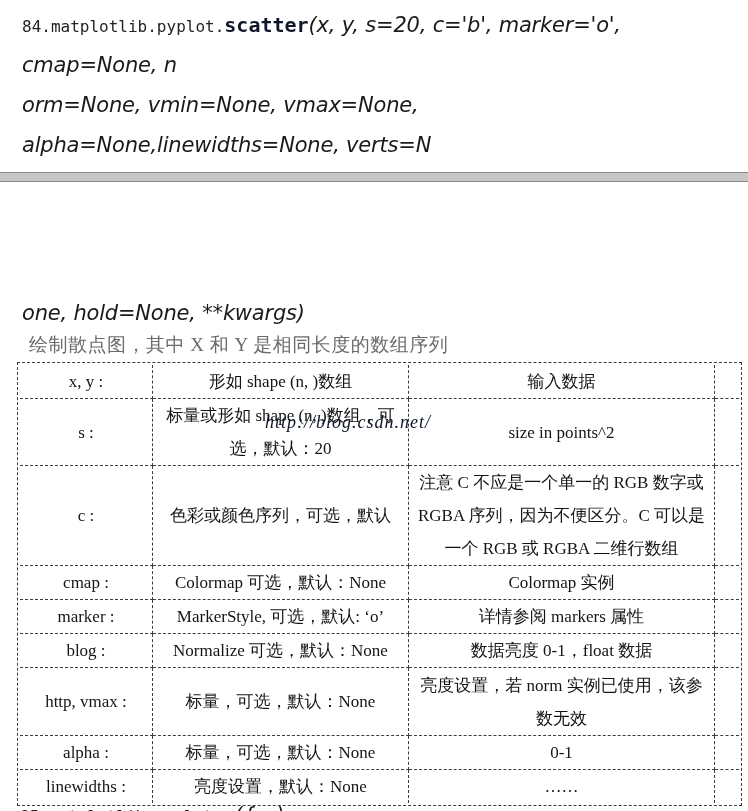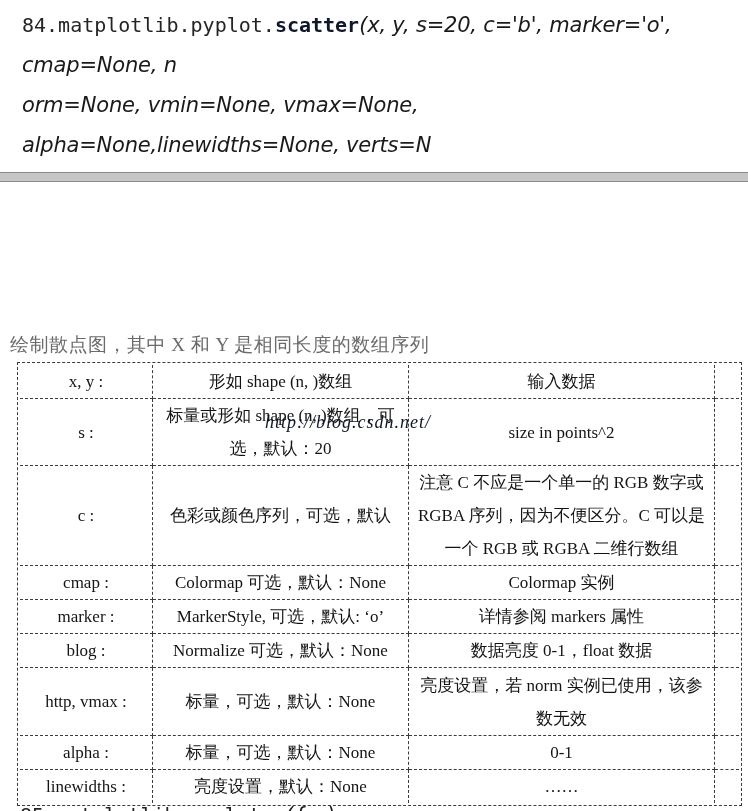--- a/index.html
+++ b/index.html
@@ -6,33 +6,33 @@
   .page{
     position:relative;
     width:748px;height:811px;
     background:#ffffff;
     overflow:hidden;
     font-family:"Liberation Serif", serif;
     color:#1f1f1f;
   }
   
   .code-block{position:absolute;left:22px;top:6px;width:712px;line-height:38px;}
-  .mono{font-family:"DejaVu Sans Mono", monospace;font-size:20px;color:#242424;}
+  .mono{font-family:"DejaVu Sans Mono", monospace;font-size:16px;color:#242424;}
   .mono-bold{font-family:"DejaVu Sans Mono", monospace;font-weight:bold;font-size:20px;color:#0f172a;}
   .args{font-family:"DejaVu Sans", sans-serif;font-style:italic;font-size:21px;color:#1a1a1a;letter-spacing:-0.2px;}
   
   .page-separator{
     position:absolute;left:0;top:172px;width:748px;height:8px;
     background:#c6c6c6;border-top:1px solid #8a8a8a;border-bottom:1px solid #8a8a8a;
   }
   
   .code-cont{position:absolute;left:22px;top:301px;width:700px;}
   
   .intro{
-    position:absolute;left:10px;top:332px;width:700px;
+    position:absolute;left:29px;top:332px;width:700px;
     font-size:19px;color:#6b6b6b;letter-spacing:0.5px;
   }
   
   .table-wrap{
     position:absolute;left:17px;top:362px;width:725px;
     border:1px dashed #3c3c3c;padding:2px;box-sizing:border-box;
   }
   table.params{
     border-collapse:separate;border-spacing:0;table-layout:fixed;width:719px;
   }
@@ -68,20 +68,23 @@
     <div>
       <span class="mono">84.matplotlib.pyplot.</span><span class="mono-bold">scatter</span><span class="args">(x, y, s=20, c='b', marker='o', cmap=None, n</span>
     </div>
     <div>
       <span class="args">orm=None, vmin=None, vmax=None, alpha=None,linewidths=None, verts=N</span>
     </div>
   </div>
 
   <div class="page-separator"></div>
 
+  <div class="code-cont">
+    <span class="args">one, hold=None, **kwargs)</span>
+  </div>
 
   <div class="intro">绘制散点图，其中 X 和 Y 是相同长度的数组序列</div>
 
   <div class="table-wrap">
     <table class="params">
       <colgroup>
         <col style="width:133px">
           <col style="width:256px">
           <col style="width:306px">
           <col style="width:24px">

